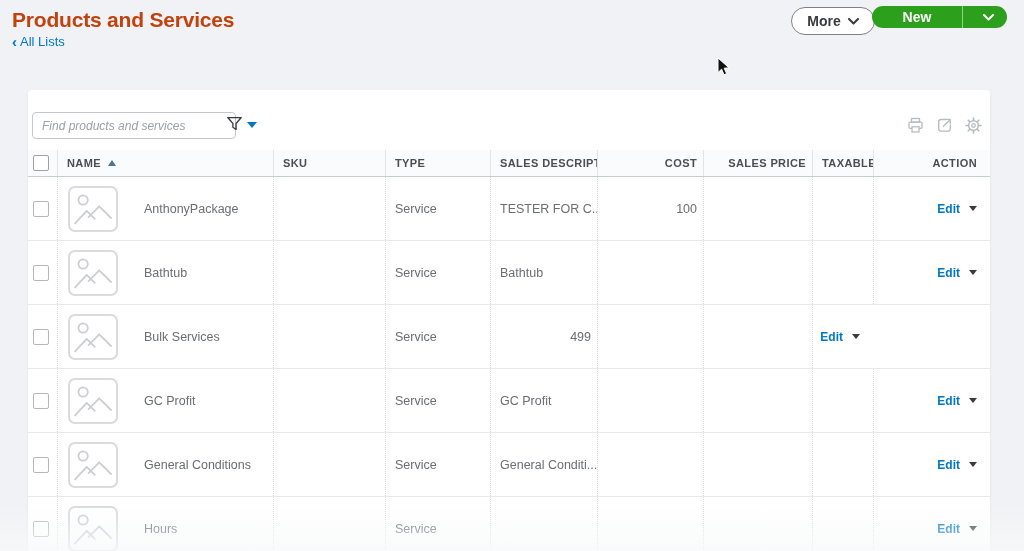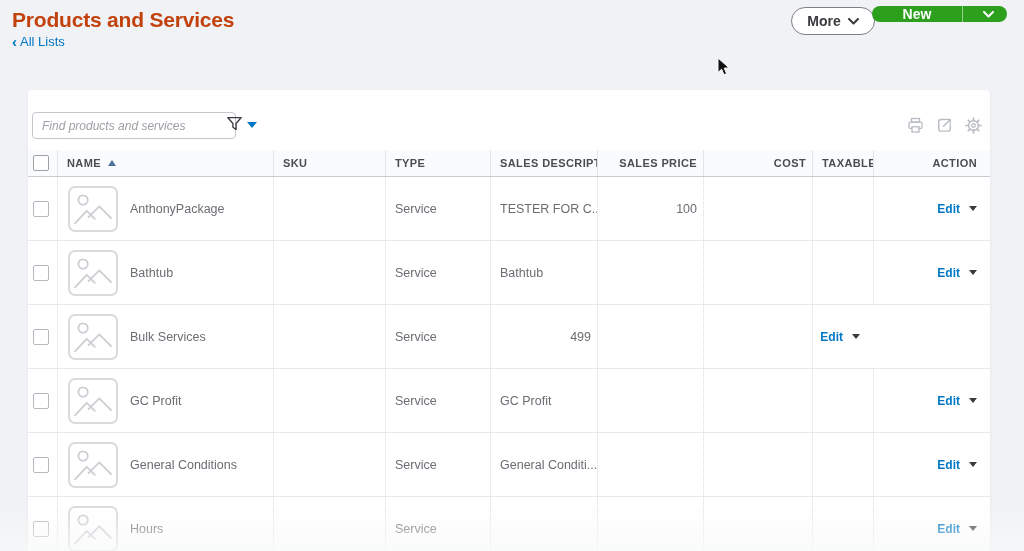--- a/index.html
+++ b/index.html
@@ -15,21 +15,21 @@
   .back-link { position:absolute; left:12px; top:34px; font-size:13px; color:#0077c5; cursor:pointer; display:flex; align-items:center; gap:3px; }
   .back-link .chev { font-size:15px; font-weight:bold; line-height:13px; }
 
   .more-btn {
     position:absolute; left:791px; top:7px; width:84px; height:28px;
     background:#fff; border:1.5px solid #7d8086; border-radius:15px;
     display:flex; align-items:center; justify-content:center; gap:7px;
     font-size:14px; font-weight:bold; color:#393a3d; cursor:pointer;
   }
   .new-btn {
-    position:absolute; left:872px; top:6px; width:135px; height:16px;
+    position:absolute; left:872px; top:6px; width:135px; height:22px;
     background:#2ca01c; border-radius:16px; color:#fff; display:flex; cursor:pointer;gap:7px;
   }
   .new-main { flex:1; display:flex; align-items:center; justify-content:center;
     font-size:14px; font-weight:bold; border-right:1px solid rgba(255,255,255,0.5); }
   .new-caret { width:37px; display:flex; align-items:center; justify-content:center; }
 
   
   .card {
     position:absolute; left:28px; top:90px; width:962px; height:520px;
     background:#fff; border-radius:4px;
@@ -64,21 +64,21 @@
 
   .tbody { position:absolute; left:0; top:87px; width:962px; bottom:0; overflow:hidden; }
   .trow { height:64px; border-bottom:1px solid #e7e9ec; align-items:center; font-size:12.5px; color:#6b6d73; }
   .trow > div { height:100%; display:flex; align-items:center; overflow:hidden; white-space:nowrap; }
   .trow > div:nth-child(n+2) { border-left:1px dotted #d8dadf; }
   .cell-pad { padding-left:9px; }
   .cell-right { justify-content:flex-end; padding-right:6px; }
   .checkbox { width:16px; height:16px; border:1px solid #b4b7bd; border-radius:2px; background:#fff; margin-left:5px; cursor:pointer; }
   .thead .checkbox { border-color:#9da0a6; }
 
-  .name-cell { gap:12px; padding-left:10px; }
+  .name-cell { gap:26px; padding-left:10px; }
   .thumb {
     width:50px; height:46px; border:2px solid #d9dbdf; border-radius:7px;
     display:flex; align-items:center; justify-content:center; flex-shrink:0; background:#fff;
   }
   .action-cell { justify-content:flex-end; gap:9px; padding-right:13px; }
   .edit-link { color:#0077c5; font-weight:bold; font-size:12px; cursor:pointer; }
   .edit-caret { width:0; height:0; border-left:4.5px solid transparent; border-right:4.5px solid transparent; border-top:5.5px solid #3a3b3f; cursor:pointer; }
 
   .bottom-fade { position:absolute; left:0; right:0; bottom:0; height:46px;
     background:linear-gradient(to bottom, rgba(248,249,250,0), rgba(248,249,250,0.75)); pointer-events:none; }
@@ -167,24 +167,24 @@
     <div class="th-pad">
         <span>SKU</span>
       </div>
     <div class="th-pad">
         <span>TYPE</span>
       </div>
     <div class="th-pad">
         <span>SALES DESCRIPTION</span>
       </div>
     <div class="th-right">
+        <span>COST</span>
+      </div>
+    <div class="th-right">
         <span>SALES PRICE</span>
-      </div>
-    <div class="th-right">
-        <span>COST</span>
       </div>
     <div class="th-pad">
         <span>TAXABLE</span>
       </div>
     <div class="th-right" style="padding-right:13px;">
         <span>ACTION</span>
       </div>
   </div>
 
   <div class="tbody" id="tbody">

